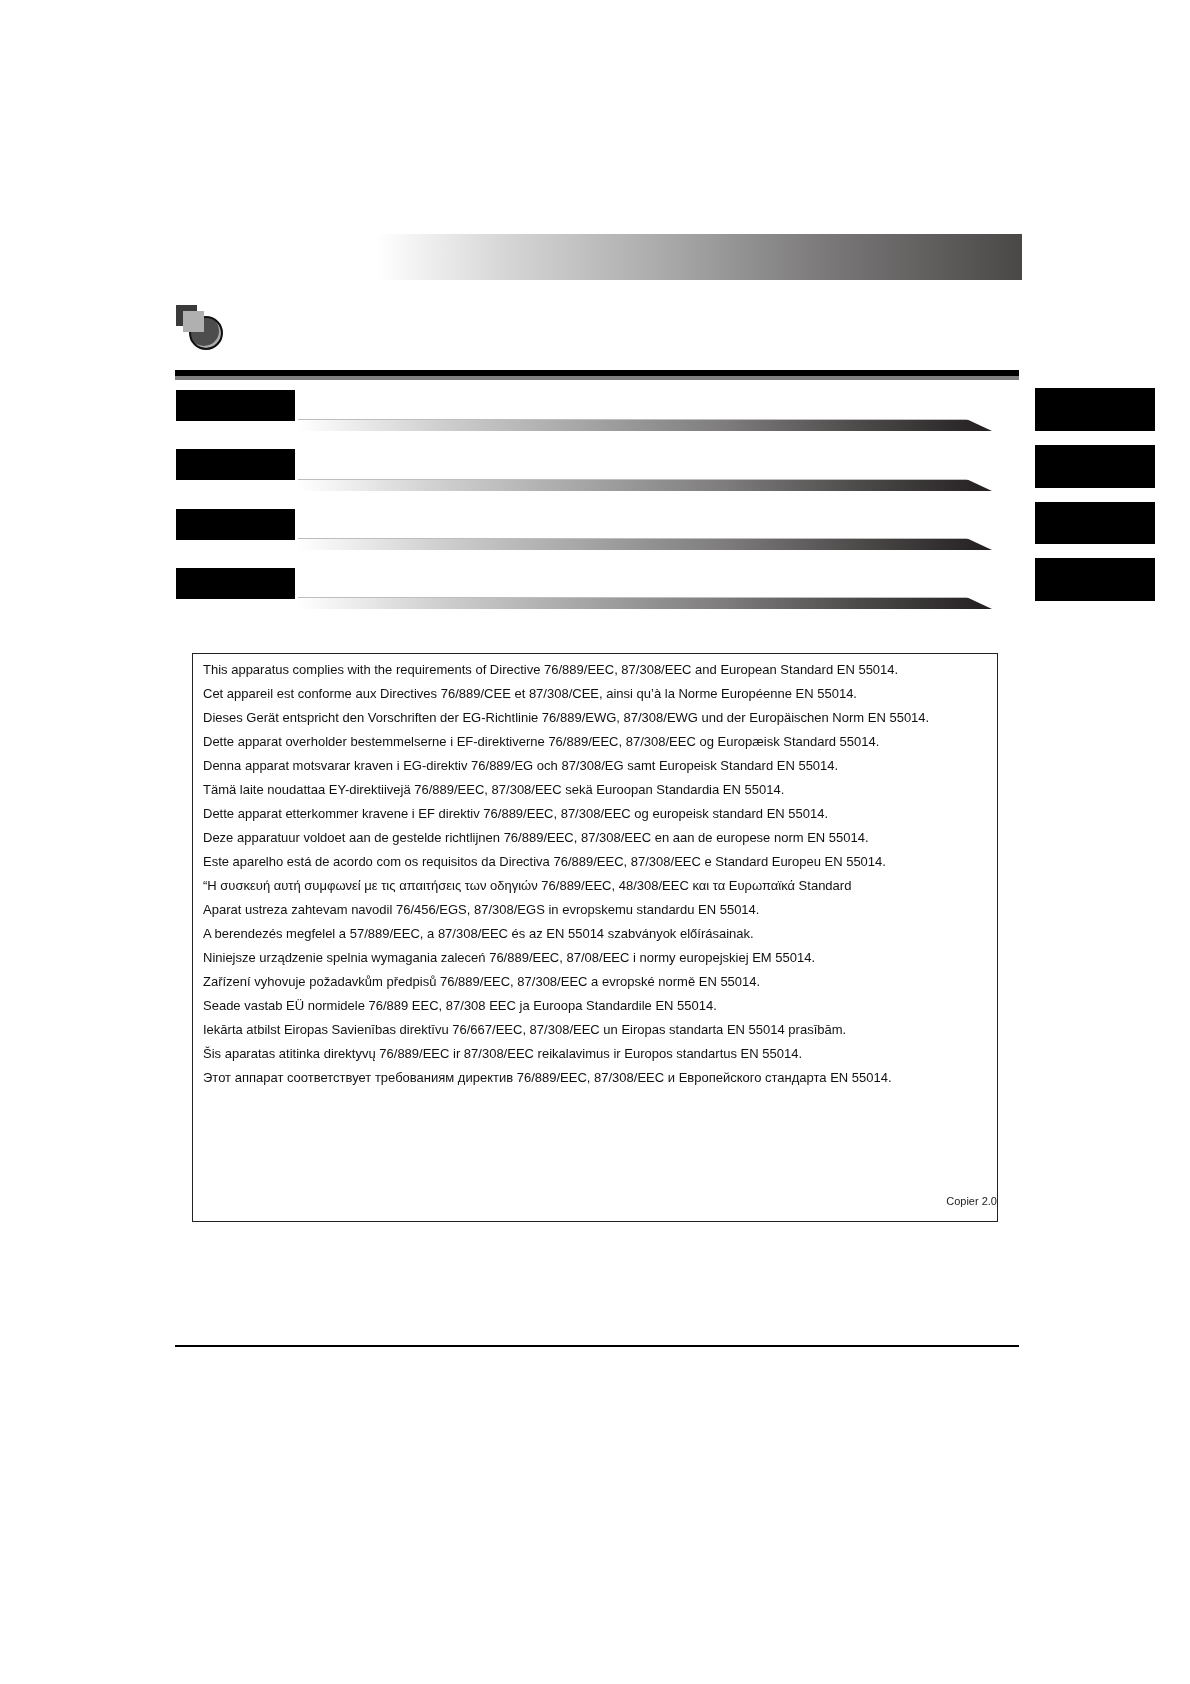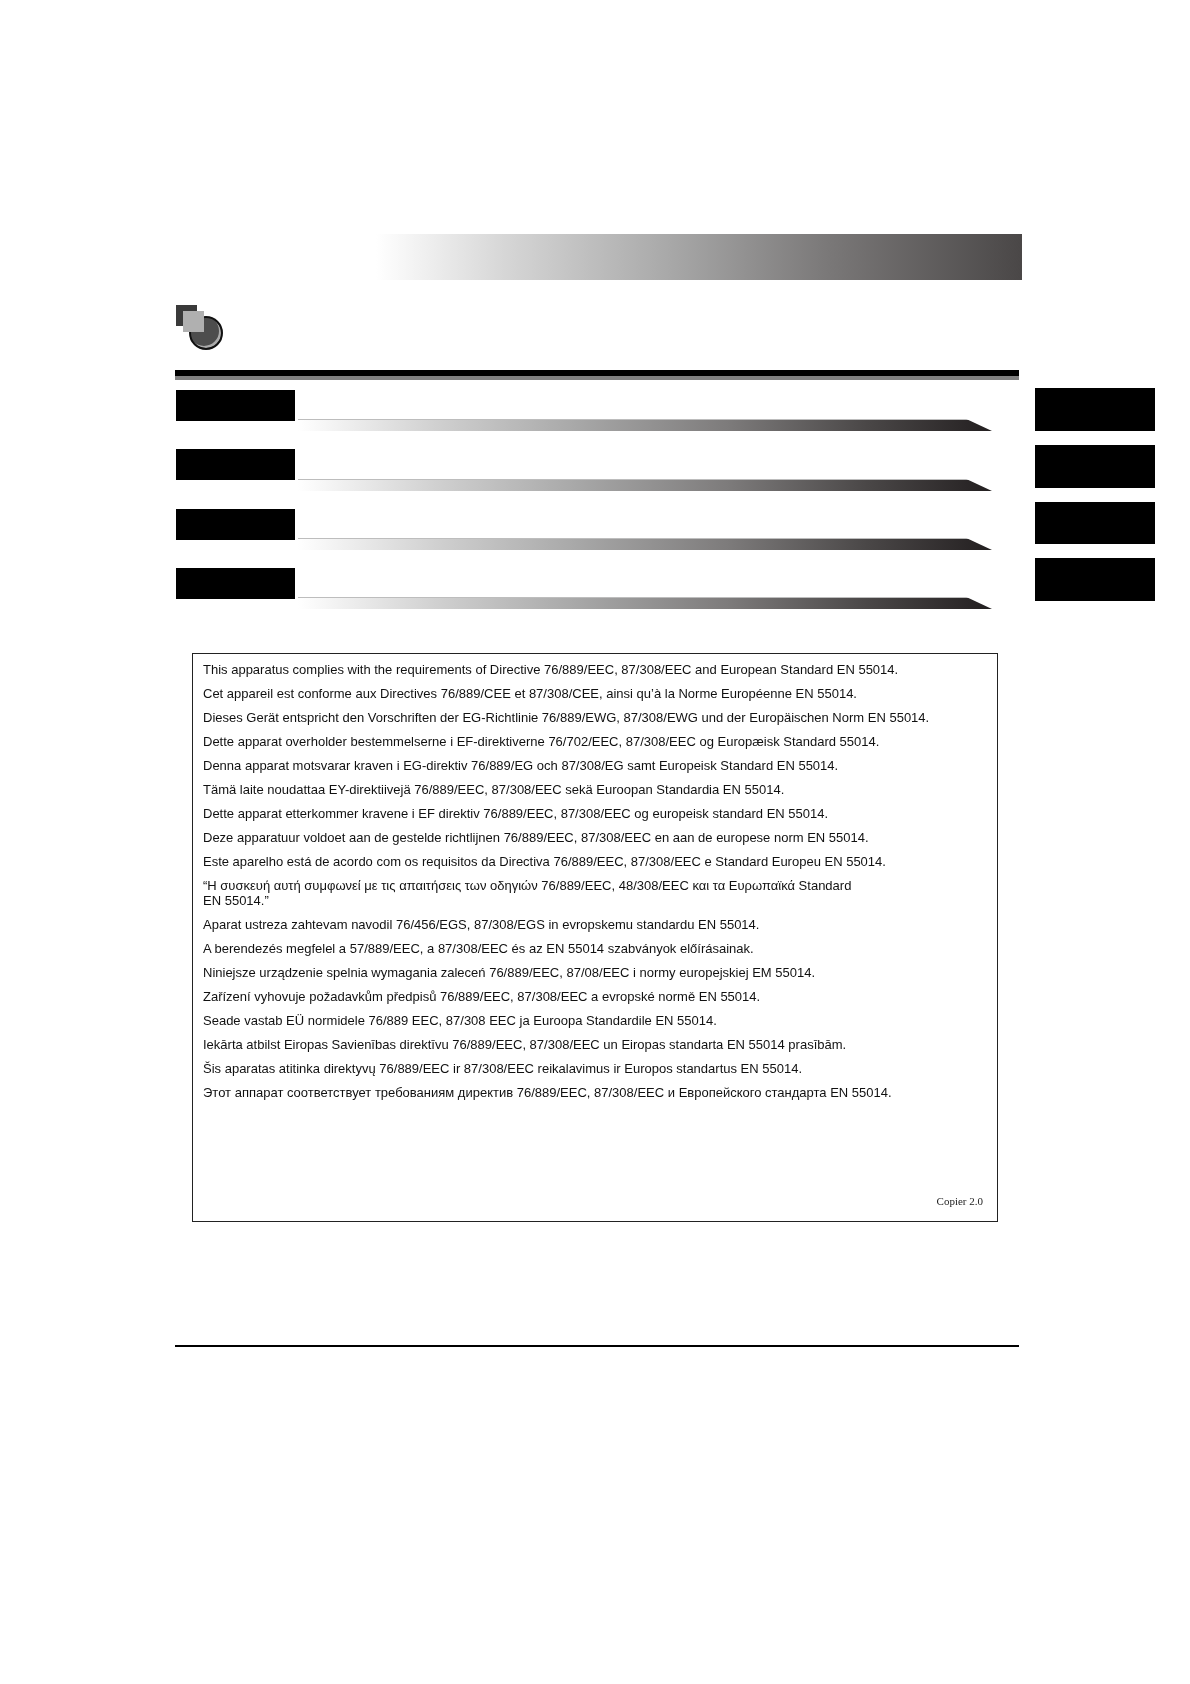--- a/index.html
+++ b/index.html
@@ -32,21 +32,21 @@
           border-top: 1px solid #bdbdbd; box-sizing: border-box; }
 
   
   .rtab { left: 1035px; width: 120px; background: #000; }
 
   
   .box { left: 192px; top: 653px; width: 806px; height: 569px; border: 1.3px solid #222;
          box-sizing: border-box; padding: 8px 10px 0 10px; }
   .para { font-size: 13px; line-height: 15px; margin: 0 0 9px 0; color: #111; white-space: normal; }
   .para .l { display: block; white-space: nowrap; }
-  .footer-tag { position: absolute; right: 14px; bottom: 14px; font-size: 11px; color: #222; font-family: Liberation Serif, serif; }
+  .footer-tag { position: absolute; right: 0; bottom: 14px; font-size: 11px; color: #222; }
 
   
   .rule-bottom { left: 175px; top: 1345px; width: 844px; height: 2px; background: #000; }
 </style>
 </head>
 <body>
 
 <div class="abs banner"></div>
 
 <div>
@@ -80,60 +80,59 @@
       <p class="para">
         <span class="l">This apparatus complies with the requirements of Directive 76/889/EEC, 87/308/EEC and European Standard EN 55014.</span>
       </p>
       <p class="para">
         <span class="l">Cet appareil est conforme aux Directives 76/889/CEE et 87/308/CEE, ainsi qu’à la Norme Européenne EN 55014.</span>
       </p>
       <p class="para">
         <span class="l">Dieses Gerät entspricht den Vorschriften der EG-Richtlinie 76/889/EWG, 87/308/EWG und der Europäischen Norm EN 55014.</span>
       </p>
       <p class="para">
-        <span class="l">Dette apparat overholder bestemmelserne i EF-direktiverne 76/702/EEC, 87/308/EEC og Europæisk Standard 55014.</span>
+        <span class="l">Dette apparat overholder bestemmelserne i EF-direktiverne 76/889/EEC, 87/308/EEC og Europæisk Standard 55014.</span>
       </p>
       <p class="para">
         <span class="l">Denna apparat motsvarar kraven i EG-direktiv 76/889/EG och 87/308/EG samt Europeisk Standard EN 55014.</span>
       </p>
       <p class="para">
         <span class="l">Tämä laite noudattaa EY-direktiivejä 76/889/EEC, 87/308/EEC sekä Euroopan Standardia EN 55014.</span>
       </p>
       <p class="para">
         <span class="l">Dette apparat etterkommer kravene i EF direktiv 76/889/EEC, 87/308/EEC og europeisk standard EN 55014.</span>
       </p>
       <p class="para">
         <span class="l">Deze apparatuur voldoet aan de gestelde richtlijnen 76/889/EEC, 87/308/EEC en aan de europese norm EN 55014.</span>
       </p>
       <p class="para">
       </p>
       <p class="para">
         <span class="l">Este aparelho está de acordo com os requisitos da Directiva 76/889/EEC, 87/308/EEC e Standard Europeu EN 55014.</span>
       </p>
       <p class="para">
         <span class="l">“Η συσκευή αυτή συμφωνεί με τις απαιτήσεις των οδηγιών 76/889/EEC, 48/308/EEC και τα Ευρωπαϊκά Standard</span>
-        <span class="l">EN 55014.”</span>
       </p>
       <p class="para">
         <span class="l">Aparat ustreza zahtevam navodil 76/456/EGS, 87/308/EGS in evropskemu standardu EN 55014.</span>
       </p>
       <p class="para">
         <span class="l">A berendezés megfelel a 57/889/EEC, a 87/308/EEC és az EN 55014 szabványok előírásainak.</span>
       </p>
       <p class="para">
         <span class="l">Niniejsze urządzenie spelnia wymagania zaleceń 76/889/EEC, 87/08/EEC i normy europejskiej EM 55014.</span>
       </p>
       <p class="para">
         <span class="l">Zařízení vyhovuje požadavkům předpisů 76/889/EEC, 87/308/EEC a evropské normě EN 55014.</span>
       </p>
       <p class="para">
         <span class="l">Seade vastab EÜ normidele 76/889 EEC, 87/308 EEC ja Euroopa Standardile EN 55014.</span>
       </p>
       <p class="para">
-        <span class="l">Iekārta atbilst Eiropas Savienības direktīvu 76/889/EEC, 87/308/EEC un Eiropas standarta EN 55014 prasībām.</span>
+        <span class="l">Iekārta atbilst Eiropas Savienības direktīvu 76/667/EEC, 87/308/EEC un Eiropas standarta EN 55014 prasībām.</span>
       </p>
       <p class="para">
         <span class="l">Šis aparatas atitinka direktyvų 76/889/EEC ir 87/308/EEC reikalavimus ir Europos standartus EN 55014.</span>
       </p>
       <p class="para">
         <span class="l">Этот аппарат соответствует требованиям директив 76/889/EEC, 87/308/EEC и Европейского стандарта EN 55014.</span>
       </p>
     </div>
   <div class="footer-tag">Copier 2.0</div>
 </div>

